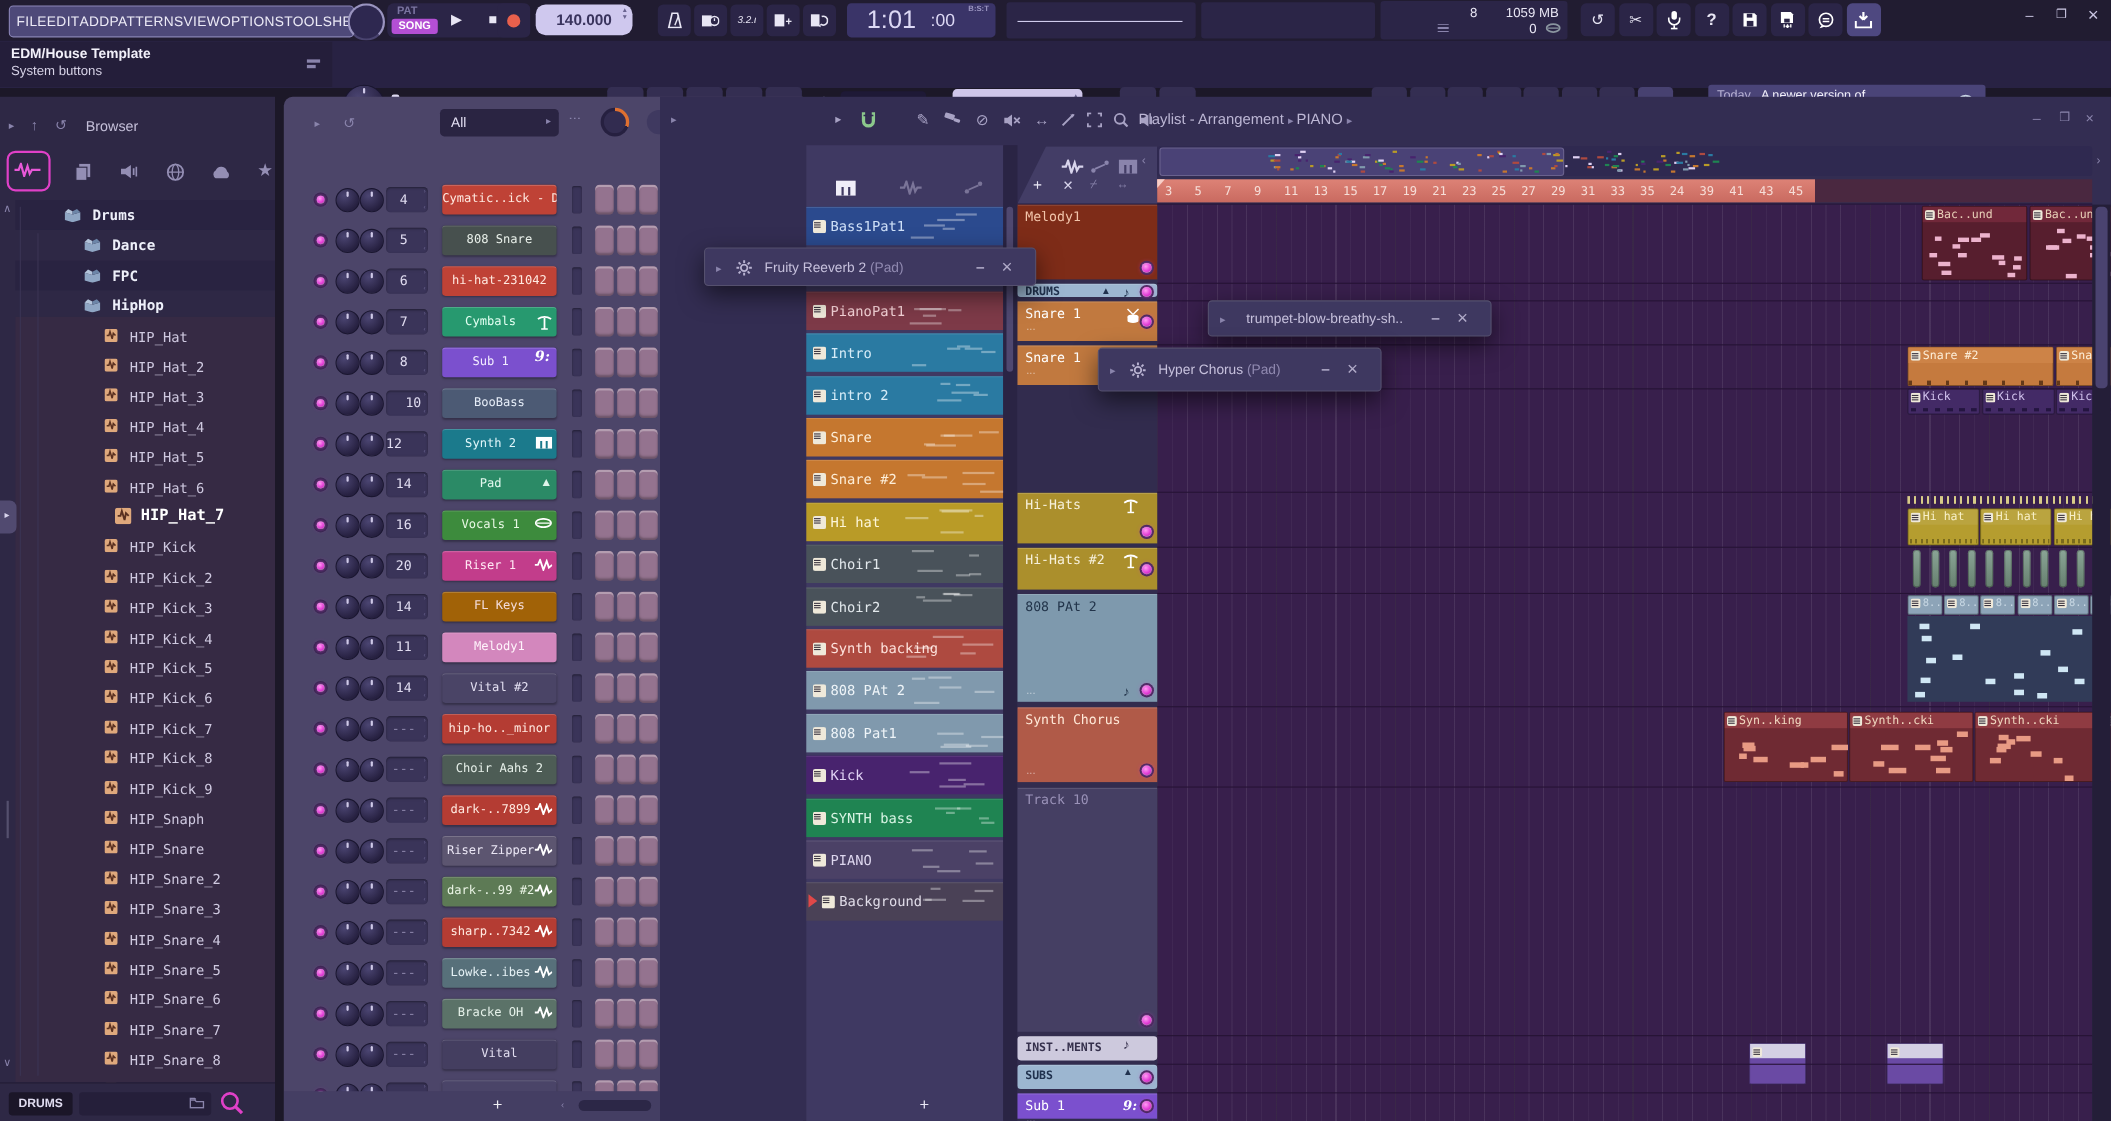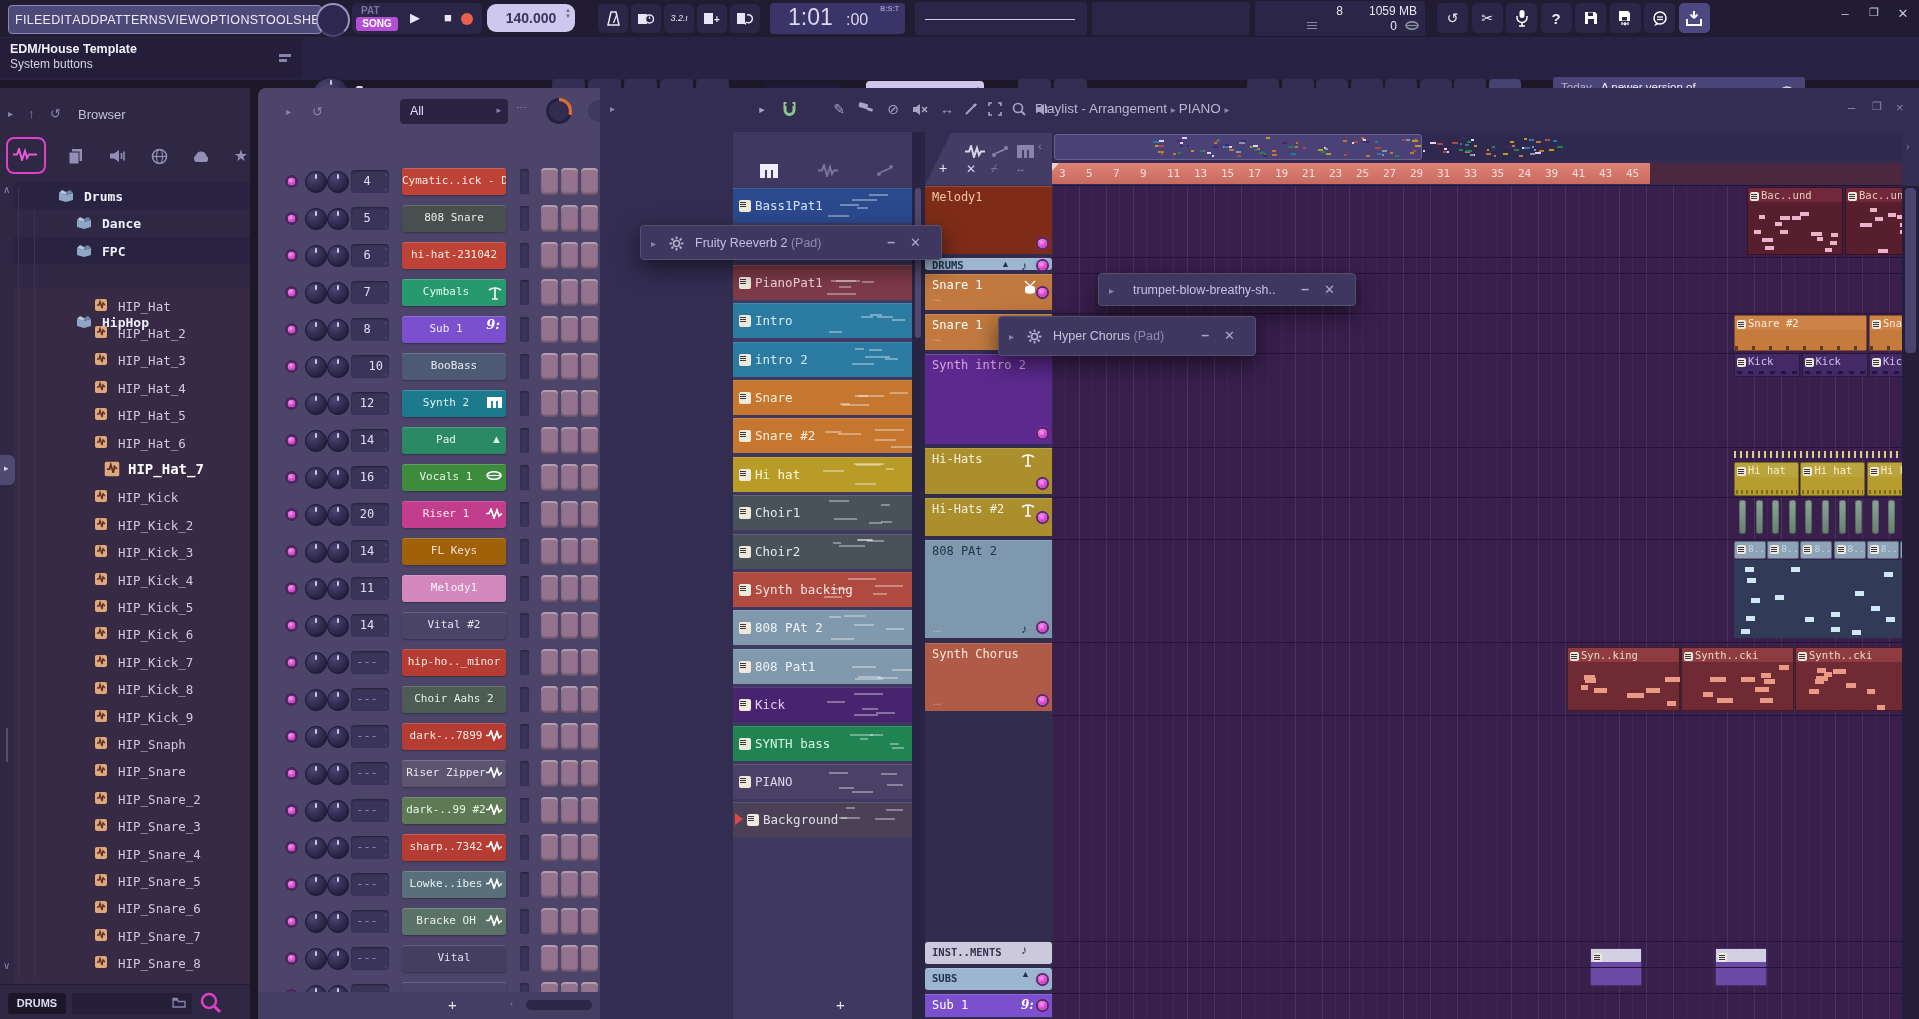--- a/index.html
+++ b/index.html
@@ -451,21 +451,21 @@
         <div class="abs" style="left: 0px; top: 54.8px; width: 250px; height: 27px;">
           <span class="ic abs" style="left: 76px; top: 7px;">
             <svg width="16" height="13" viewBox="0 0 16 13">
               <path d="M1 4 L8 6 L15 4 L15 11 L8 13 L1 11 Z" fill="#8fa6c4"></path>
               <path d="M1 4 L4 1 L8 3 L8 6 Z" fill="#b3c4da"></path>
               <path d="M15 4 L12 1 L8 3 L8 6 Z" fill="#6d86a8"></path>
             </svg>
           </span>
           <span class="abs mono" style="left: 102px; top: 7px; font-size: 13px; color: rgb(238, 240, 250); font-weight: bold;">FPC</span>
         </div>
-        <div class="abs" style="left: 0px; top: 82.2px; width: 250px; height: 27px; margin-top: 44px;">
+        <div class="abs" style="left: 0px; top: 82.2px; width: 250px; height: 27px;">
           <span class="ic abs" style="left: 76px; top: 7px;">
             <svg width="16" height="13" viewBox="0 0 16 13">
               <path d="M1 4 L8 6 L15 4 L15 11 L8 13 L1 11 Z" fill="#8fa6c4"></path>
               <path d="M1 4 L4 1 L8 3 L8 6 Z" fill="#b3c4da"></path>
               <path d="M15 4 L12 1 L8 3 L8 6 Z" fill="#6d86a8"></path>
             </svg>
           </span>
           <span class="abs mono" style="left: 102px; top: 7px; font-size: 13px; color: rgb(238, 240, 250); font-weight: bold;">HipHop</span>
         </div>
         <div class="abs" style="left: 0px; top: 109.6px; width: 250px; height: 27px;">
@@ -934,21 +934,21 @@
           <span class="abs ledsock" style="left: 27px; top: 7px;">
             <span class="led" style="width:7px;height:7px;"></span>
           </span>
           <span class="abs knob" style="left: 47px; top: 3px; width: 20px; height: 20px;">
             <i></i>
           </span>
           <span class="abs knob" style="left: 69px; top: 3px; width: 20px; height: 20px;">
             <i></i>
           </span>
           <div class="abs" style="left: 93px; top: 2px; width: 38px; height: 23px; background: rgb(58, 52, 89); border-radius: 4px; box-shadow: rgba(0, 0, 0, 0.4) 0px 1px 2px inset;">
-            <span class="mono" style="position: absolute; left: 0px; top: 4px; width: 32px; text-align: center; font-size: 12px; color: rgb(224, 220, 240);">12</span>
+            <span class="mono" style="position: absolute; left: 0px; top: 4px; width: 32px; font-size: 12px; color: rgb(224, 220, 240);">12</span>
             <span style="position:absolute;right:2px;top:1px;font-size:6px;color:#6a6490;">›</span>
             <span style="position:absolute;right:2px;bottom:1px;font-size:6px;color:#6a6490;">‹</span>
           </div>
           <div class="abs" style="left: 144px; top: 0px; width: 104px; height: 27px; background: rgb(27, 122, 140); border-radius: 3px; box-shadow: rgba(255, 255, 255, 0.18) 0px 1px 0px inset, rgba(0, 0, 0, 0.3) 0px 1px 2px;">
             <span class="mono" style="position: absolute; left: 0px; right: 16px; top: 6px; text-align: center; font-size: 11px; color: rgb(224, 246, 250); white-space: nowrap; overflow: hidden;">Synth 2</span>
             <span class="ic abs" style="right: 4px; top: 7px;">
               <svg width="15" height="11" viewBox="0 0 15 11">
                 <rect x="0" y="0" width="15" height="11" fill="#fff"></rect>
                 <line x1="5" y1="4" x2="5" y2="11" stroke="#1b7a8c" stroke-width="1.8"></line>
                 <line x1="10" y1="4" x2="10" y2="11" stroke="#1b7a8c" stroke-width="1.8"></line>
@@ -1948,26 +1948,20 @@
             <span class="led"></span>
           </span>
         </div>
         <div class="abs" style="left: 0px; top: 128px; width: 127px; height: 36px; background: rgb(193, 121, 63); box-shadow: rgba(255, 255, 255, 0.15) 0px 1px 0px inset;">
           <span class="mono" style="position: absolute; left: 7px; top: 4px; font-size: 12px; color: rgb(255, 255, 255); white-space: nowrap;">Snare 1</span>
           <span style="position: absolute; left: 8px; top: 18px; font-size: 10px; color: rgba(255, 255, 255, 0.5);">...</span>
           <span class="ledsock abs" style="right: 3px; top: 11.5px;">
             <span class="led"></span>
           </span>
         </div>
-        <div class="abs" style="left: 0px; top: 168px; width: 127px; height: 90px; background: rgb(92, 42, 142); box-shadow: rgba(255, 255, 255, 0.15) 0px 1px 0px inset;">
-          <span class="mono" style="position: absolute; left: 7px; top: 4px; font-size: 12px; color: rgb(217, 162, 226); white-space: nowrap;">Synth intro 2</span>
-          <span class="ledsock abs" style="right: 3px; bottom: 4px;">
-            <span class="led"></span>
-          </span>
-        </div>
         <div class="abs" style="left: 0px; top: 262px; width: 127px; height: 46px; background: rgb(171, 143, 44); box-shadow: rgba(255, 255, 255, 0.15) 0px 1px 0px inset;">
           <span class="mono" style="position: absolute; left: 7px; top: 4px; font-size: 12px; color: rgb(246, 240, 218); white-space: nowrap;">Hi-Hats</span>
           <span class="ic abs" style="left: 96px; top: 5px;">
             <svg width="14" height="14" viewBox="0 0 14 14">
               <path d="M1 4 q6 -4 12 0" fill="none" stroke="#fff" stroke-width="1.6"></path>
               <line x1="7" y1="3" x2="7" y2="13" stroke="#fff" stroke-width="1.6"></line>
               <line x1="4" y1="13" x2="10" y2="13" stroke="#fff" stroke-width="1.4"></line>
             </svg>
           </span>
           <span class="ledsock abs" style="right: 3px; bottom: 4px;">
@@ -1991,20 +1985,26 @@
           <span class="mono" style="position: absolute; left: 7px; top: 4px; font-size: 12px; color: rgb(34, 52, 74); white-space: nowrap;">808 PAt 2</span>
           <span style="position: absolute; left: 8px; bottom: 4px; font-size: 10px; color: rgba(255, 255, 255, 0.5);">...</span>
           <span class="ic abs" style="left: 96px; bottom: 3px; color: rgb(34, 52, 74); font-size: 12px;">♪</span>
           <span class="ledsock abs" style="right: 3px; bottom: 4px;">
             <span class="led"></span>
           </span>
         </div>
         <div class="abs" style="left: 0px; top: 457px; width: 127px; height: 68px; background: rgb(176, 90, 72); box-shadow: rgba(255, 255, 255, 0.15) 0px 1px 0px inset;">
           <span class="mono" style="position: absolute; left: 7px; top: 4px; font-size: 12px; color: rgb(255, 233, 216); white-space: nowrap;">Synth Chorus</span>
           <span style="position: absolute; left: 8px; bottom: 4px; font-size: 10px; color: rgba(255, 255, 255, 0.5);">...</span>
+          <span class="ledsock abs" style="right: 3px; bottom: 4px;">
+            <span class="led"></span>
+          </span>
+        </div>
+        <div class="abs" style="left: 0px; top: 530px; width: 127px; height: 222px; background: rgb(69, 63, 99); box-shadow: rgba(255, 255, 255, 0.15) 0px 1px 0px inset;">
+          <span class="mono" style="position: absolute; left: 7px; top: 4px; font-size: 12px; color: rgb(154, 146, 184); white-space: nowrap;">Track 10</span>
           <span class="ledsock abs" style="right: 3px; bottom: 4px;">
             <span class="led"></span>
           </span>
         </div>
         <div class="abs" style="left: 0px; top: 756px; width: 127px; height: 22px; background: rgb(205, 201, 221); border-radius: 3px; box-shadow: rgba(255, 255, 255, 0.15) 0px 1px 0px inset;">
           <span class="mono" style="position: absolute; left: 7px; top: 4px; font-size: 10.5px; font-weight: bold; color: rgb(53, 48, 76); white-space: nowrap;">INST..MENTS</span>
           <span class="ic abs" style="left: 96px; top: 2px; color: rgb(53, 48, 76); font-size: 12px;">♪</span>
         </div>
         <div class="abs" style="left: 0px; top: 782px; width: 127px; height: 22px; background: rgb(156, 182, 208); border-radius: 3px; box-shadow: rgba(255, 255, 255, 0.15) 0px 1px 0px inset;">
           <span class="mono" style="position: absolute; left: 7px; top: 4px; font-size: 10.5px; font-weight: bold; color: rgb(33, 50, 78); white-space: nowrap;">SUBS</span>

